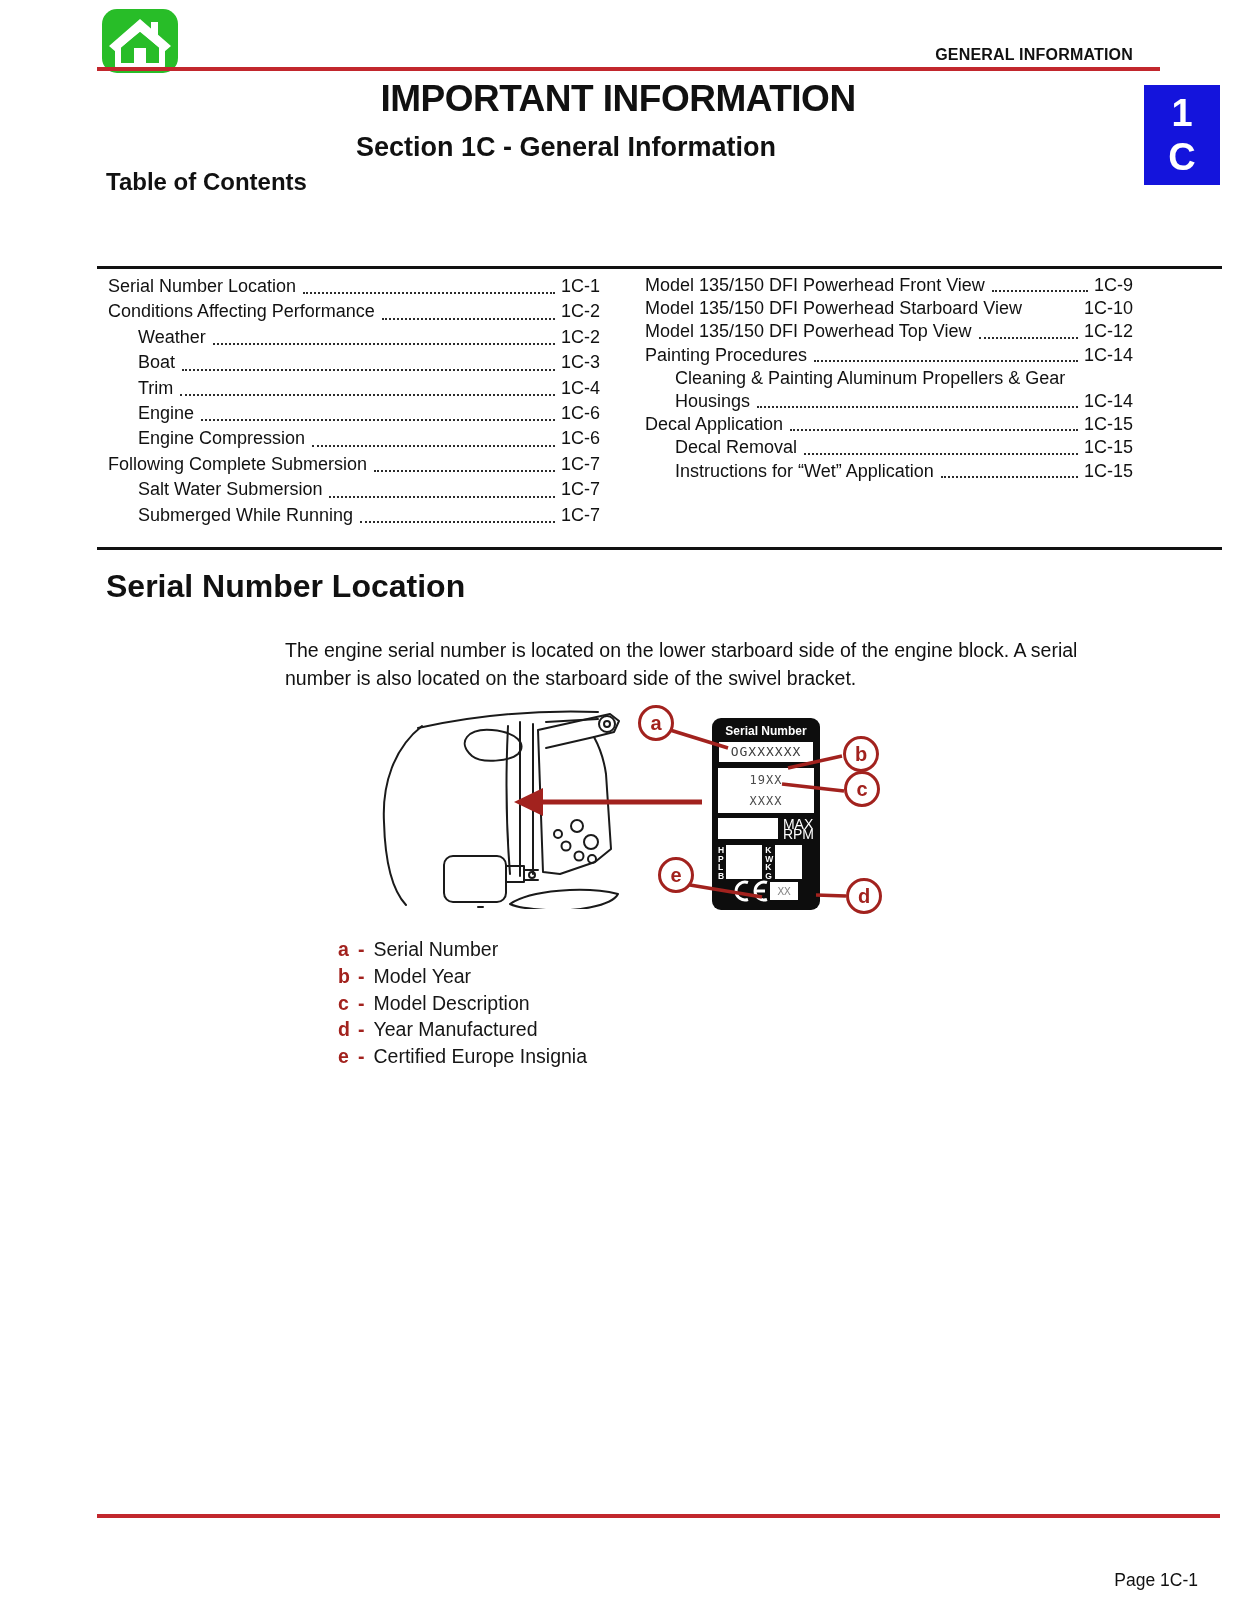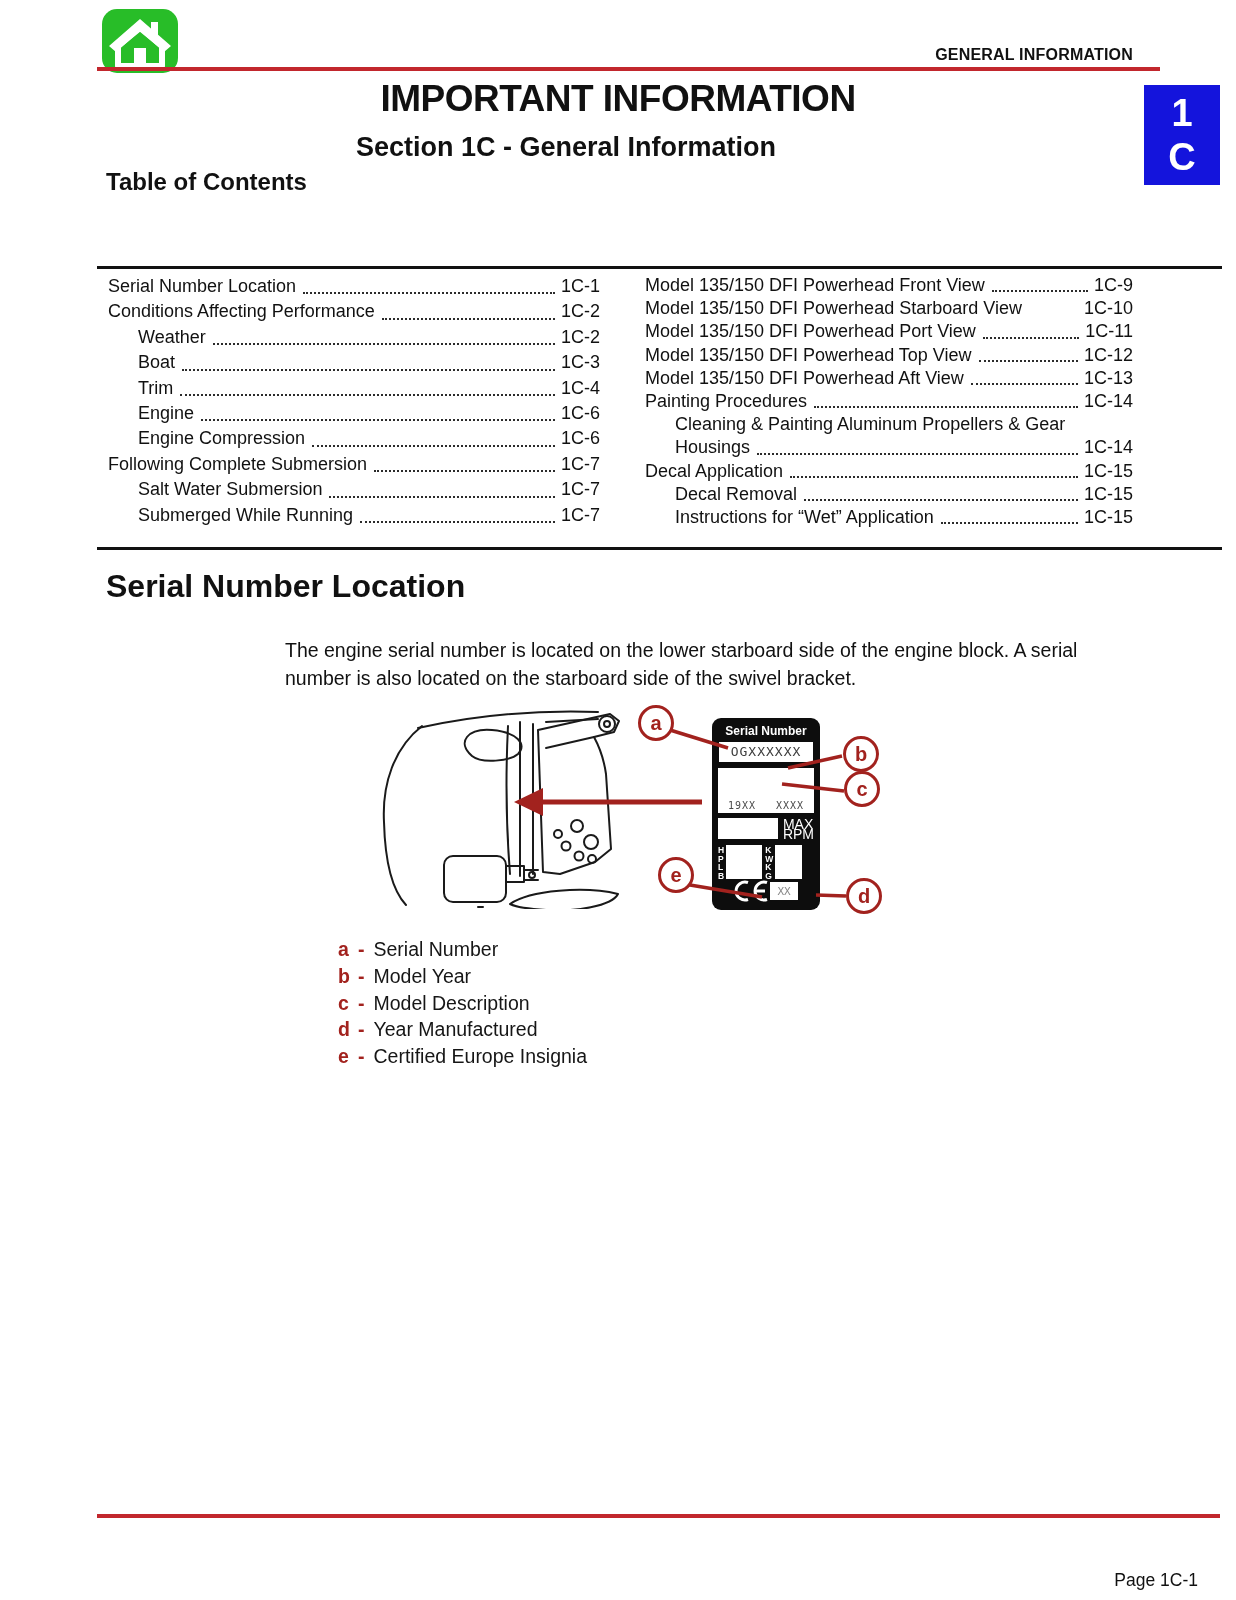--- a/index.html
+++ b/index.html
@@ -45,22 +45,22 @@
   .figure{left:330px;top:690px;width:760px;height:245px;}
   .motor-art{left:30px;top:14px;width:290px;height:205px;}
   .red-overlay{left:0;top:0;width:760px;height:245px;pointer-events:none;}
 
   .id-label{left:382px;top:28px;width:108px;height:192px;background:#0d0d0d;border-radius:9px;
     box-sizing:border-box;padding:6px 6px 5px;display:flex;flex-direction:column;}
   .lbl-title{color:#fff;font-size:12px;font-weight:bold;text-align:center;}
   .mono{font-family:"DejaVu Sans Mono","Liberation Mono",monospace;}
   .lbl-serial{background:#fff;height:20px;margin:4px 1px 0;display:flex;align-items:center;justify-content:center;
     font-size:13px;color:#3d3d3d;letter-spacing:1px;}
-  .lbl-yearmodel{background:#fff;height:42px;margin:6px 0 0;display:flex;flex-direction:row;align-items:flex-end;
-    justify-content:space-around;font-size:10px;color:#4a4a4a;letter-spacing:1px;padding:2px 0;}
+  .lbl-yearmodel{background:#fff;height:42px;margin:6px 0 0;display:flex;flex-direction:column;align-items:center;
+    justify-content:space-around;font-size:12px;color:#4a4a4a;letter-spacing:1px;padding:2px 0;}
   .lbl-rpmrow{display:flex;align-items:center;margin-top:5px;}
   .rpm-box{background:#fff;width:60px;height:21px;}
   .rpm-text{color:#fff;font-weight:normal;font-size:14px;line-height:10px;margin-left:5px;white-space:pre;}
   .lbl-units{display:flex;align-items:flex-start;margin-top:6px;}
   .unit-letters{color:#fff;font-weight:bold;font-size:8.5px;line-height:8.5px;white-space:pre;margin-top:1px;}
   .unit-box{background:#fff;height:34px;}
   .unit-box.b1{width:36px;margin:0 3px 0 2px;}
   .unit-box.b2{width:27px;margin-left:2px;}
   .lbl-spacer{flex:1;}
   .lbl-bottom{display:flex;align-items:center;justify-content:center;margin-bottom:3px;}
@@ -171,33 +171,23 @@
         <span>Model 135/150 DFI Powerhead Front View</span>
         <span class="leader"></span>
         <span class="toc-page">1C-9</span>
       </div>
     <div class="toc-row no-dots">
         <span>Model 135/150 DFI Powerhead Starboard View</span>
         <span class="leader"></span>
         <span class="toc-page">1C-10</span>
       </div>
     <div class="toc-row">
-        <span>Model 135/150 DFI Powerhead Port View</span>
-        <span class="leader"></span>
-        <span class="toc-page">1C-11</span>
-      </div>
-    <div class="toc-row">
         <span>Model 135/150 DFI Powerhead Top View</span>
         <span class="leader"></span>
         <span class="toc-page">1C-12</span>
-      </div>
-    <div class="toc-row">
-        <span>Model 135/150 DFI Powerhead Aft View</span>
-        <span class="leader"></span>
-        <span class="toc-page">1C-13</span>
       </div>
     <div class="toc-row">
         <span>Painting Procedures</span>
         <span class="leader"></span>
         <span class="toc-page">1C-14</span>
       </div>
     <div class="toc-row indent no-dots">
         <span>Cleaning &amp; Painting Aluminum Propellers &amp; Gear</span>
         <span class="leader"></span>
         <span class="toc-page"></span>

